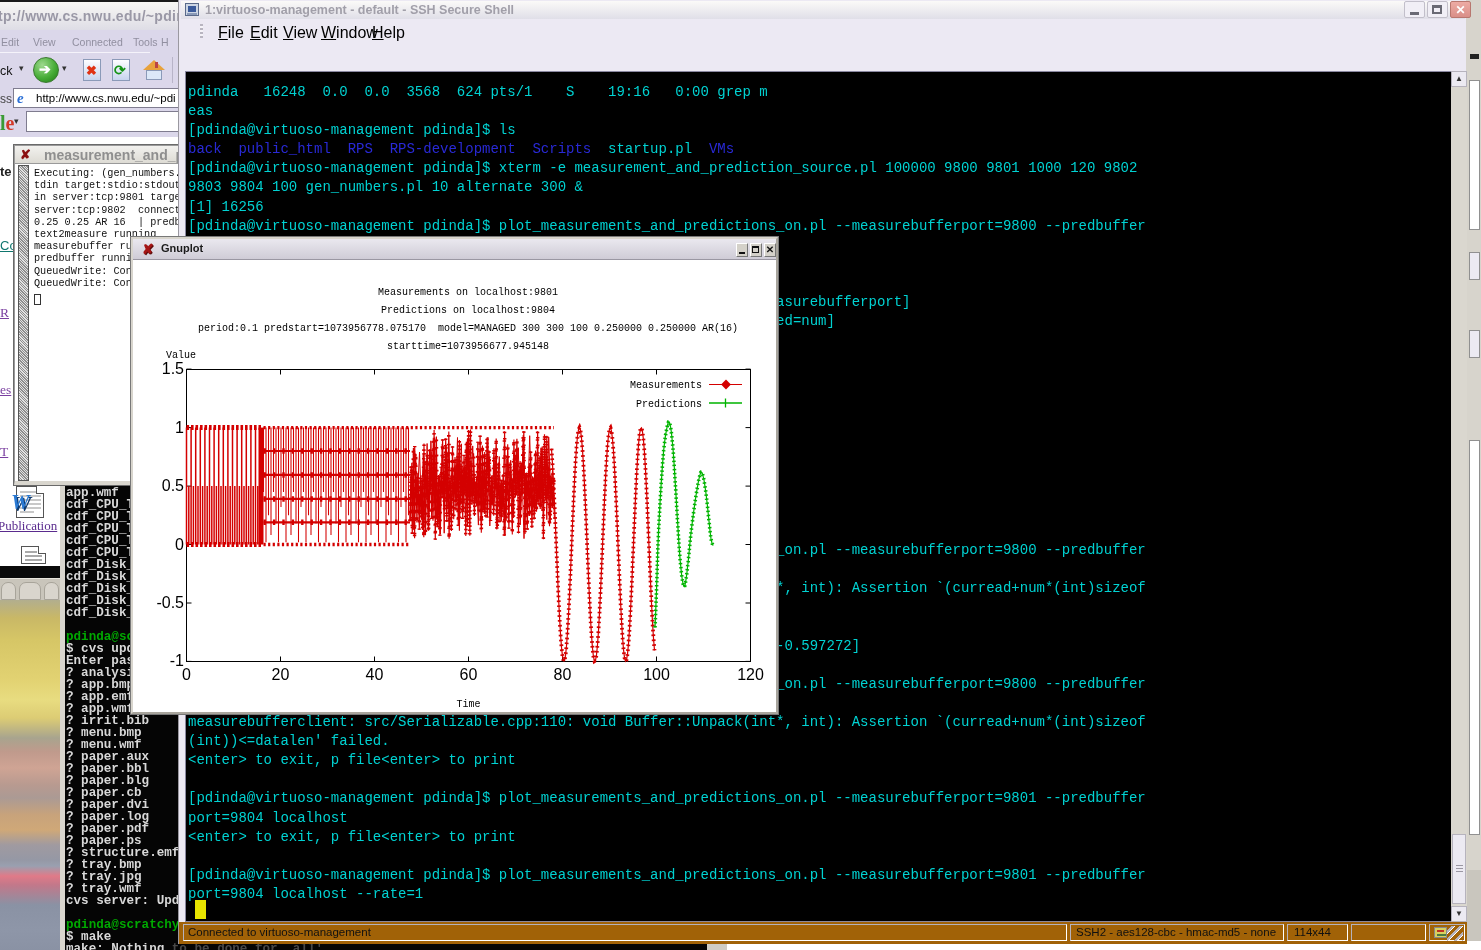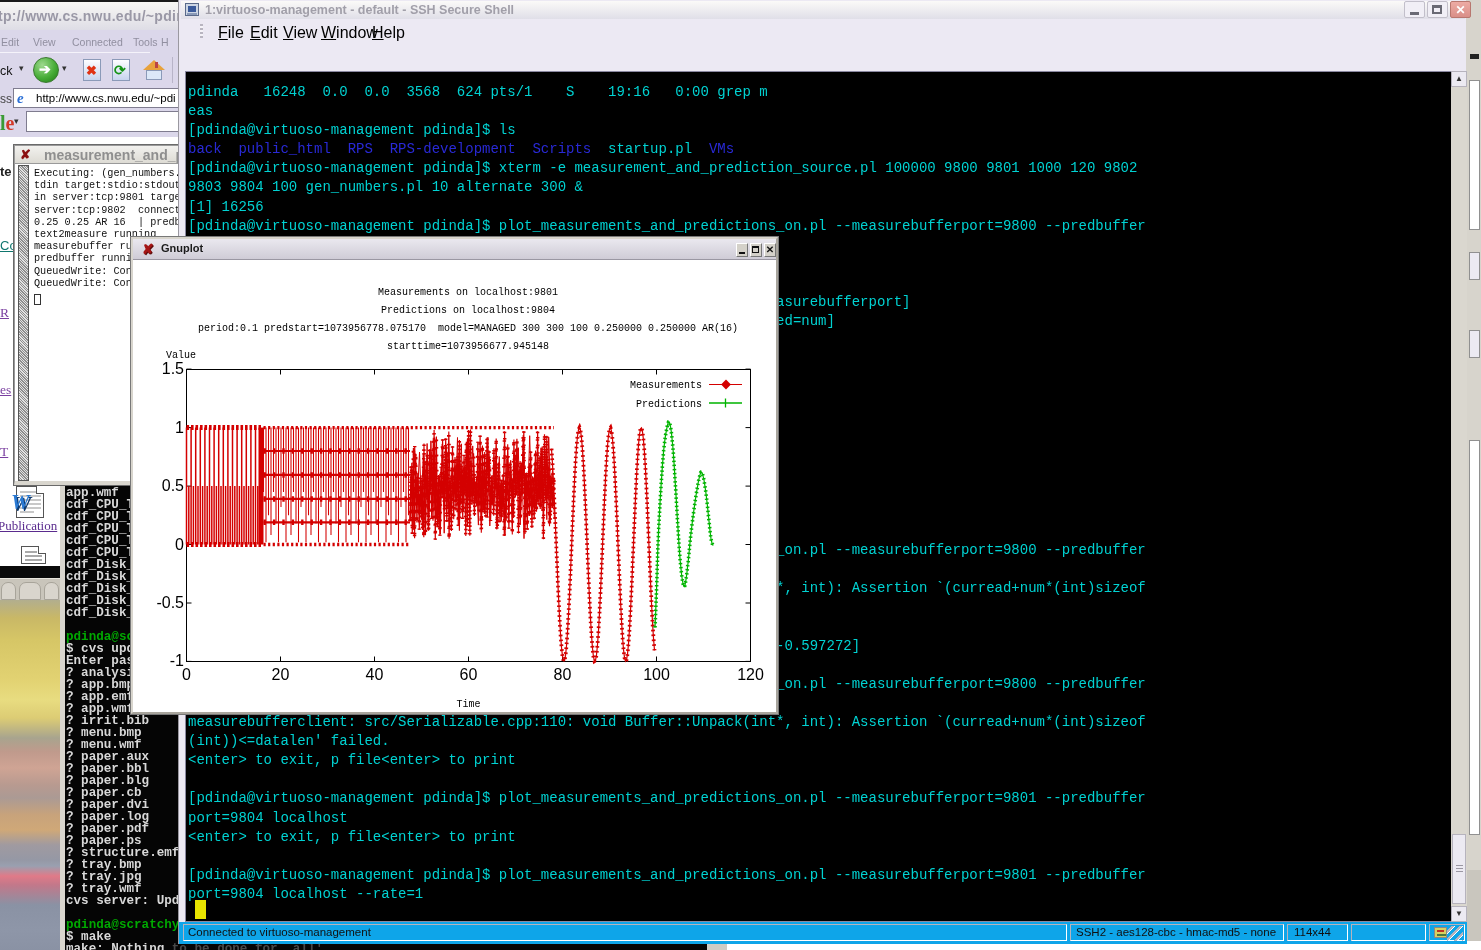--- a/index.html
+++ b/index.html
@@ -251,21 +251,21 @@
   <div class="abs" style="left:1272px;top:71px;width:16px;height:851px;background:#dad7cf">
     <div class="abs" style="left:0;top:0;width:16px;height:16px;background:#eceaf2;border:1px solid #b6b3bd;text-align:center;font-size:8px;color:#333;line-height:14px">▲</div>
     <div class="abs" style="left:1px;top:763px;width:14px;height:70px;background:#eceaf2;border:1px solid #b6b3bd">
       <div class="abs" style="left:3px;top:30px;width:7px;height:1px;background:#9a97a2"></div>
       <div class="abs" style="left:3px;top:33px;width:7px;height:1px;background:#9a97a2"></div>
       <div class="abs" style="left:3px;top:36px;width:7px;height:1px;background:#9a97a2"></div>
     </div>
     <div class="abs" style="left:0;top:835px;width:16px;height:16px;background:#eceaf2;border:1px solid #b6b3bd;text-align:center;font-size:8px;color:#333;line-height:14px">▼</div>
   </div>
 
-  <div class="abs" style="left:0;top:922px;width:1288px;height:22px;background:#0ea5e9;font-size:11.5px;color:#111">
+  <div class="abs" style="left:0;top:922px;width:1288px;height:22px;background:#a16207;font-size:11.5px;color:#111">
     <div class="abs" style="left:4px;top:2px;width:884px;height:17px;border:1px solid #b6b3bd;border-bottom-color:#fff;border-right-color:#fff">
       <span class="abs" style="left:4px;top:1px;white-space:nowrap">Connected to virtuoso-management</span>
     </div>
     <div class="abs" style="left:891px;top:2px;width:214px;height:17px;border:1px solid #b6b3bd;border-bottom-color:#fff;border-right-color:#fff">
       <span class="abs" style="left:5px;top:1px;white-space:nowrap">SSH2 - aes128-cbc - hmac-md5 - none</span>
     </div>
     <div class="abs" style="left:1108px;top:2px;width:61px;height:17px;border:1px solid #b6b3bd;border-bottom-color:#fff;border-right-color:#fff">
       <span class="abs" style="left:6px;top:1px">114x44</span>
     </div>
     <div class="abs" style="left:1172px;top:2px;width:75px;height:17px;border:1px solid #b6b3bd;border-bottom-color:#fff;border-right-color:#fff"></div>

